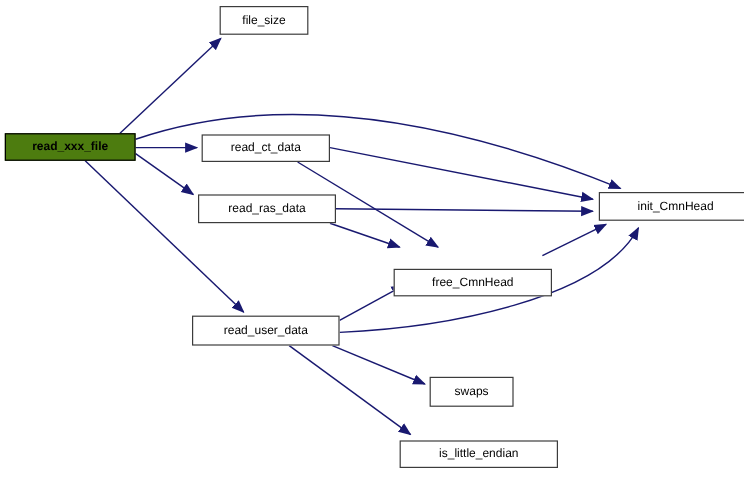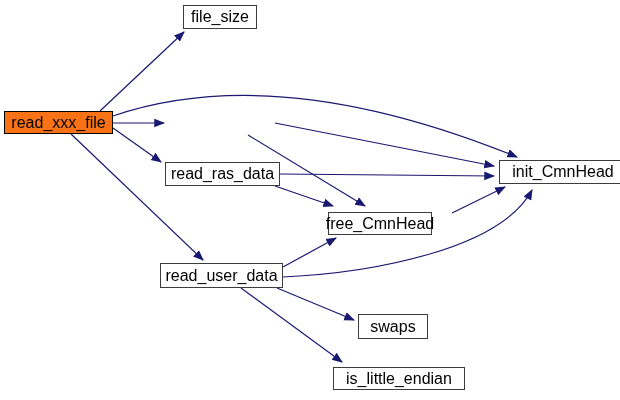--- a/index.html
+++ b/index.html
@@ -11,28 +11,29 @@
     overflow:hidden;
   }
   .edges{position:absolute;left:0;top:0;width:620px;height:400px;}
   .edge{fill:none;stroke:#191970;stroke-width:1.2px;}
   .node{
     position:absolute;
     box-sizing:border-box;
     background:#ffffff;
     border:1.5px solid #3c3c3c;
     display:flex;align-items:center;justify-content:center;
-    font-size:16px;color:#000000;
+    font-size:10px;color:#000000;
     white-space:nowrap;
     cursor:pointer;
   }
   .node.current{
-    background:#f97316;
+    background:#4d7c0f;
     border:1.5px solid #000000;
     cursor:default;
+    font-weight:bold;
   }
 </style>
 </head>
 <body>
 
 <div class="canvas">
 
   <svg class="edges" viewBox="0 0 620 400" xmlns="http://www.w3.org/2000/svg">
     <defs>
       <marker id="arrow" viewBox="0 0 10 10" refX="9" refY="5" markerWidth="9" markerHeight="9" orient="auto">
@@ -52,26 +53,27 @@
     <path class="edge" d="M283,277 C370,273 500,250 532,190" marker-end="url(#arrow)"></path>
     <path class="edge" d="M277,288 L354,320" marker-end="url(#arrow)"></path>
     <path class="edge" d="M241,288 L342,362" marker-end="url(#arrow)"></path>
     <path class="edge" d="M452,213 L505,187" marker-end="url(#arrow)"></path>
   </svg>
 
   <div class="node current" style="left:4px;top:111px;width:109px;height:23px">read_xxx_file</div>
 
   <div class="node" style="left:183px;top:5px;width:74px;height:24px">file_size</div>
 
+  <div class="node" style="left:168px;top:112px;width:107px;height:23px">read_ct_data</div>
 
   <div class="node" style="left:165px;top:162px;width:115px;height:24px">read_ras_data</div>
 
   <div class="node" style="left:160px;top:263px;width:123px;height:25px">read_user_data</div>
 
-  <div class="node" style="left:328px;top:212px;width:104px;height:23px">free_CmnHead</div>
+  <div class="node" style="left:328px;top:224px;width:132px;height:23px">free_CmnHead</div>
 
   <div class="node" style="left:499px;top:160px;width:128px;height:24px">init_CmnHead</div>
 
   <div class="node" style="left:358px;top:314px;width:70px;height:25px">swaps</div>
 
   <div class="node" style="left:333px;top:367px;width:132px;height:23px">is_little_endian</div>
 
 </div>
 
 </body></html>

